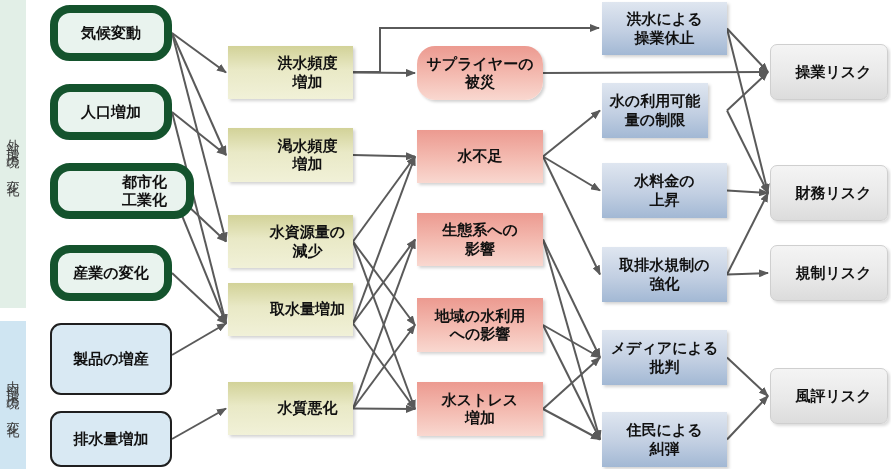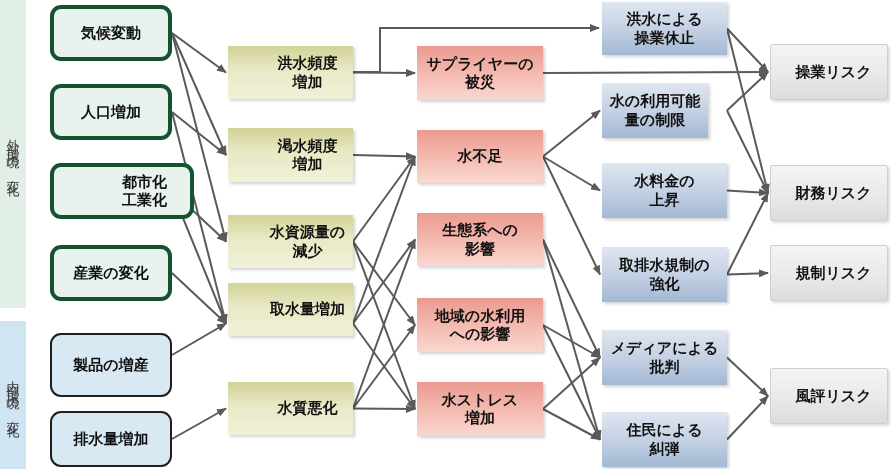--- a/index.html
+++ b/index.html
@@ -7,41 +7,41 @@
     position:relative;width:891px;height:469px;background:#ffffff;overflow:hidden;
     font-family:"DejaVu Sans","Liberation Sans",sans-serif;
   }
   #edges{position:absolute;left:0;top:0;z-index:1;}
   .node{
     position:absolute;z-index:2;display:flex;align-items:center;justify-content:center;
     text-align:center;font-weight:bold;color:#111;font-size:15px;line-height:1.22;
     white-space:pre-line;box-sizing:border-box;padding:2px;
   }
   .g-ext{
-    background:#e9f3ee;border:4px solid #14532d;border-radius:11px;
+    background:#e9f3ee;border:8px solid #14532d;border-radius:20px;
   }
   .g-int{
     background:#d9e9f3;border:2px solid #1f1f1f;border-radius:11px;
   }
   .g-event{
     background:linear-gradient(180deg,#d2d298 0%,#e9e9c6 45%,#f1f1d8 100%);
     box-shadow:2px 2px 3px rgba(0,0,0,.18);
     padding-left:36px;
   }
   .g-impact{
     background:linear-gradient(180deg,#ec9a90 0%,#f4bcb2 55%,#f9d8d0 100%);
     box-shadow:2px 2px 3px rgba(0,0,0,.18);
   }
   .g-consequence{
     background:linear-gradient(180deg,#dfe6f0 0%,#c2cfe2 55%,#a2b8d4 100%);
     box-shadow:2px 2px 3px rgba(0,0,0,.18);
   }
   .g-risk{
     background:linear-gradient(180deg,#f4f4f4 0%,#e9e9e9 55%,#dcdcdc 100%);
-    border:1px solid #cfcfcf;border-radius:2px;
+    border:1px solid #cfcfcf;border-radius:7px;
     box-shadow:2px 2px 3px rgba(0,0,0,.14);
     padding-left:11px;
   }
   .side-strip{
     position:absolute;left:0;width:26px;z-index:2;display:flex;
     align-items:center;justify-content:center;
   }
   .side-strip span{
     writing-mode:vertical-rl;text-orientation:upright;
     font-size:13px;color:#3d3d3d;letter-spacing:5px;line-height:1;
@@ -109,31 +109,31 @@
   <div class="side-strip" id="strip-internal">
     <span>内部環境の変化</span>
   </div>
 
   <div id="nodes-root">
       <div class="node g-ext" style="left: 50px; top: 5px; width: 122px; height: 56px;">気候変動</div>
       <div class="node g-ext" style="left: 50px; top: 84px; width: 122px; height: 56px;">人口増加</div>
       <div class="node g-ext" style="left: 50px; top: 163px; width: 144px; height: 56px; padding-left: 47px;">都市化
 工業化</div>
       <div class="node g-ext" style="left: 50px; top: 245px; width: 122px; height: 56px;">産業の変化</div>
-      <div class="node g-int" style="left: 50px; top: 333px; width: 122px; height: 64px;">製品の増産</div>
+      <div class="node g-int" style="left: 50px; top: 323px; width: 122px; height: 72px;">製品の増産</div>
       <div class="node g-int" style="left: 50px; top: 411px; width: 122px; height: 56px;">排水量増加</div>
       <div class="node g-event" style="left: 228px; top: 46px; width: 125px; height: 53px;">洪水頻度
 増加</div>
       <div class="node g-event" style="left: 228px; top: 128px; width: 125px; height: 54px;">渇水頻度
 増加</div>
       <div class="node g-event" style="left: 228px; top: 215px; width: 125px; height: 53px;">水資源量の
 減少</div>
       <div class="node g-event" style="left: 228px; top: 283px; width: 125px; height: 53px;">取水量増加</div>
       <div class="node g-event" style="left: 228px; top: 382px; width: 125px; height: 53px;">水質悪化</div>
-      <div class="node g-impact" style="left: 417px; top: 46px; width: 126px; height: 54px;">サプライヤーの
+      <div class="node g-impact" style="left: 417px; top: 46px; width: 126px; height: 54px; border-radius: 18px;">サプライヤーの
 被災</div>
       <div class="node g-impact" style="left: 417px; top: 130px; width: 126px; height: 53px; text-align: center;">水不足</div>
       <div class="node g-impact" style="left: 417px; top: 213px; width: 126px; height: 53px;">生態系への
 影響</div>
       <div class="node g-impact" style="left: 417px; top: 298px; width: 126px; height: 54px;">地域の水利用
 への影響</div>
       <div class="node g-impact" style="left: 417px; top: 382px; width: 126px; height: 54px;">水ストレス
 増加</div>
       <div class="node g-consequence" style="left: 602px; top: 2px; width: 125px; height: 53px;">洪水による
 操業休止</div>

